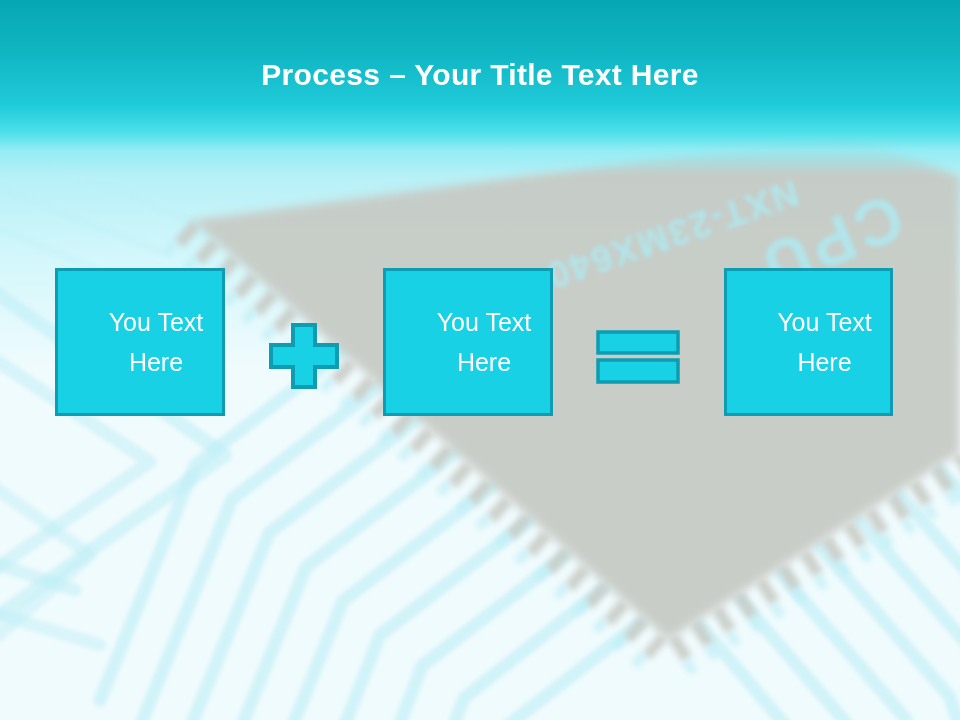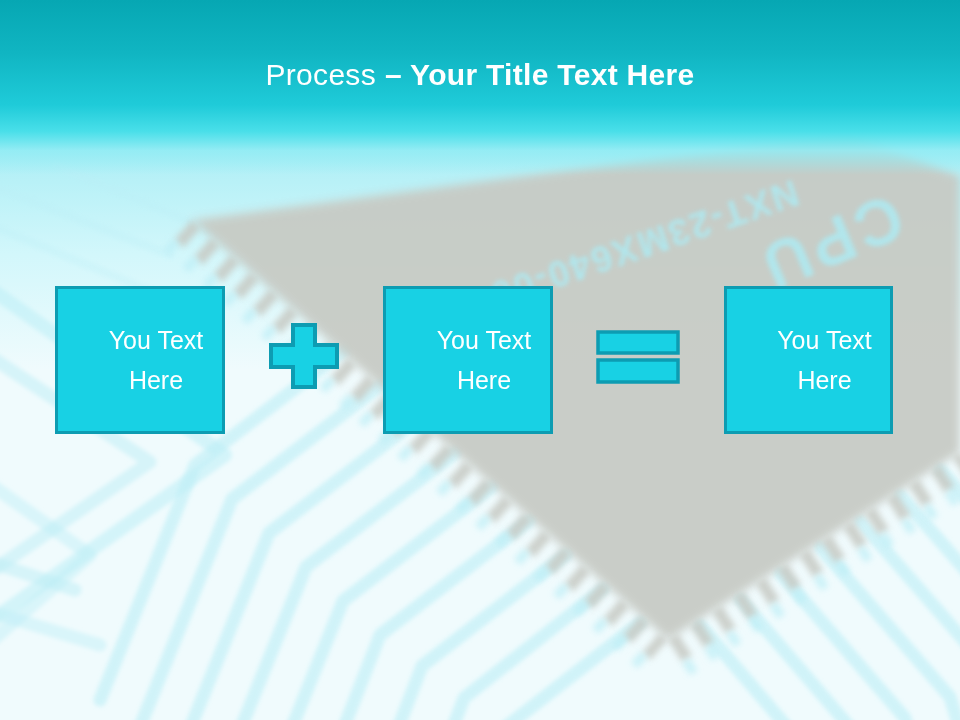--- a/index.html
+++ b/index.html
@@ -25,25 +25,25 @@
       var(--header-top,#06a7b3) 0%,
       #10b5c2 30%, #1fcbd9 60%, #49dfe9 75%,
       rgba(144,236,244,.85) 86%, rgba(210,248,252,0) 100%);
   }
   .slide-title{
     position:absolute;left:0;top:57px;width:960px;
     text-align:center;color:var(--title-text,#fff);
     font-size:30px;line-height:36px;letter-spacing:.3px;
     cursor:default;
   }
-  .slide-title .t-bold{font-weight:400;}
+  .slide-title .t-bold{font-weight:700;}
   .slide-title .t-rest{font-weight:700;margin-left:9px;}
   
   .txtbox{
-    position:absolute;top:286px;width:170px;height:148px;box-sizing:border-box;
+    position:absolute;top:268px;width:170px;height:148px;box-sizing:border-box;
     background:var(--accent,#18d1e4);
     border:3.5px solid var(--border,#0d9cb2);
     display:flex;flex-direction:column;justify-content:center;align-items:center;
     color:#fff;font-size:25px;line-height:40px;text-align:center;padding-left:32px;
   }
   .box-1{left:55px;}
   .box-2{left:383px;}
   .box-3{left:724px;width:169px;}
   .op-svg{position:absolute;}
   .op-shape{fill:var(--accent,#18d1e4);stroke:var(--border,#0d9cb2);}

